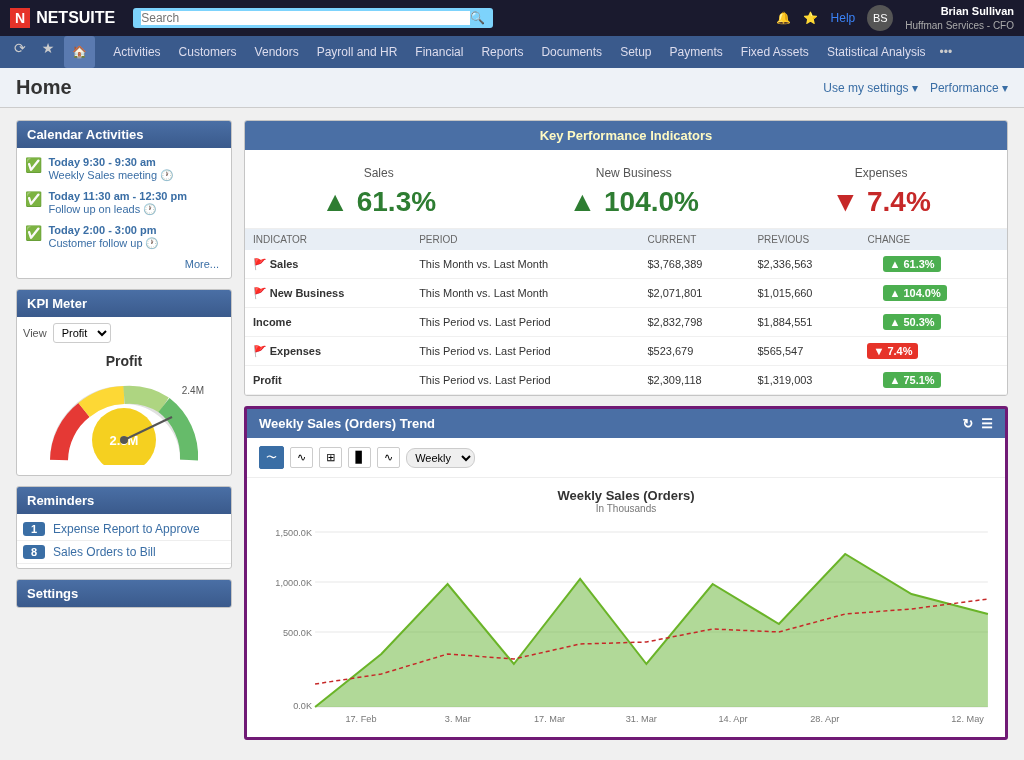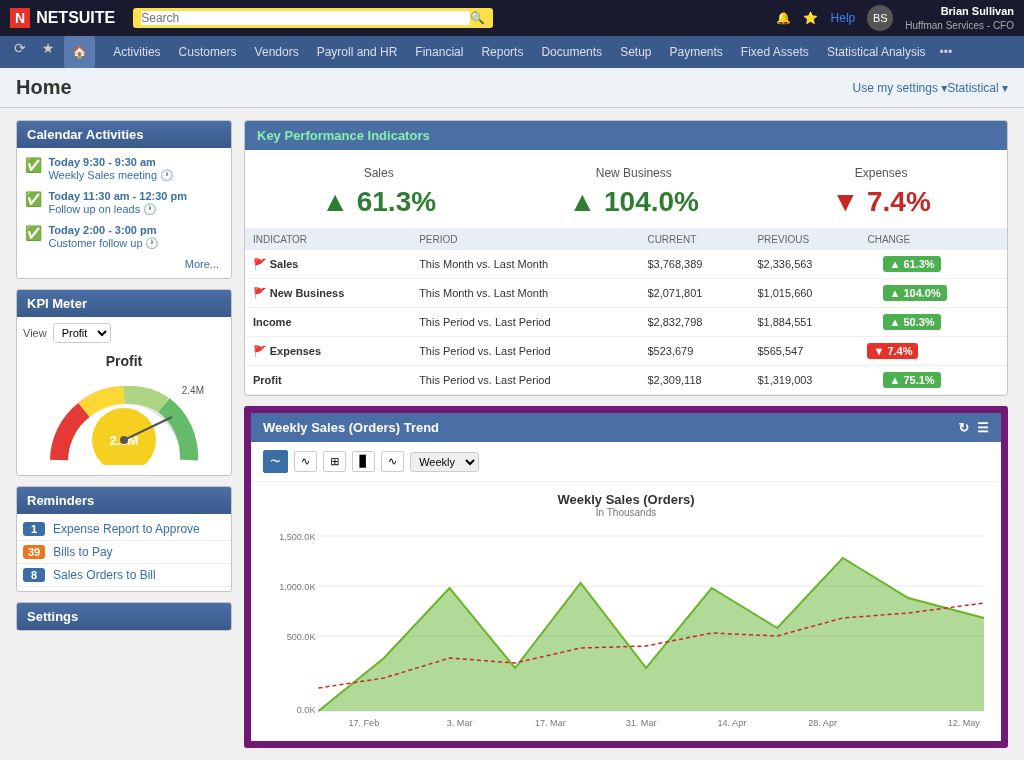--- a/index.html
+++ b/index.html
@@ -2,42 +2,42 @@
 <html><head>
   <meta charset="utf-8">
   <style>
     * { box-sizing: border-box; margin: 0; padding: 0; }
     body { font-family: Arial, sans-serif; font-size: 12px; background: #f0f0f0; color: #333; }
 
     
     #topbar { background: #1a1a2e; display: flex; align-items: center; height: 36px; padding: 0 10px; gap: 8px; }
     #topbar .logo { display: flex; align-items: center; gap: 6px; color: white; font-weight: bold; font-size: 16px; }
     #topbar .logo .n-box { background: #e63329; color: white; font-weight: bold; padding: 2px 5px; font-size: 14px; }
-    #topbar .search-bar { flex: 1; max-width: 360px; display: flex; align-items: center; background: #fde047; border-radius: 3px; padding: 3px 8px; margin-left: 10px; }
+    #topbar .search-bar { flex: 1; max-width: 360px; display: flex; align-items: center; background: #7dd3fc; border-radius: 3px; padding: 3px 8px; margin-left: 10px; }
     #topbar .search-bar input { border: none; outline: none; width: 100%; font-size: 12px; }
     #topbar .search-icon { color: #666; }
     #topbar .right-icons { margin-left: auto; display: flex; align-items: center; gap: 12px; color: #ccc; font-size: 12px; }
     #topbar .right-icons .help { color: #3b82f6; }
     #topbar .user-info { display: flex; flex-direction: column; align-items: flex-end; line-height: 1.3; }
     #topbar .user-info .name { color: white; font-weight: bold; font-size: 11px; }
     #topbar .user-info .role { color: #aaa; font-size: 10px; }
     #topbar .avatar { width: 26px; height: 26px; background: #555; border-radius: 50%; display: flex; align-items: center; justify-content: center; color: white; font-size: 11px; }
 
     
     #navbar { background: #3a5a8c; display: flex; align-items: center; height: 32px; padding: 0 8px; gap: 2px; }
     #navbar .nav-icons { display: flex; gap: 4px; margin-right: 8px; }
     #navbar .nav-icon { color: #ccc; cursor: pointer; padding: 4px 6px; border-radius: 3px; font-size: 14px; }
     #navbar .nav-item { color: #dde; font-size: 12px; padding: 0 8px; cursor: pointer; height: 32px; display: flex; align-items: center; white-space: nowrap; }
     #navbar .nav-item.home { background: #5a7ab0; }
     #navbar .more { color: #ccc; margin-left: 4px; cursor: pointer; }
 
     
     #page-header { background: #eef2f7; padding: 8px 16px; display: flex; align-items: center; justify-content: space-between; border-bottom: 1px solid #ccc; }
     #page-header h1 { font-size: 20px; font-weight: bold; color: #333; }
-    #page-header .header-actions { display: flex; gap: 0; margin-left: 48px; }
+    #page-header .header-actions { display: flex; gap: 12px; margin-left: 48px; }
     #page-header .header-actions a { color: #3a6ea5; font-size: 12px; text-decoration: none; }
 
     
     #main { display: flex; gap: 12px; padding: 12px 16px; }
 
     
     #left-col { width: 216px; flex-shrink: 0; display: flex; flex-direction: column; gap: 10px; }
 
     
     .panel { background: white; border: 1px solid #c5c5c5; border-radius: 3px; overflow: hidden; }
@@ -64,21 +64,21 @@
     .reminder-item { display: flex; align-items: center; gap: 8px; padding: 4px 6px; border-bottom: 1px solid #eee; }
     .reminder-badge { background: #3a6ea5; color: white; border-radius: 3px; padding: 1px 5px; font-size: 11px; font-weight: bold; min-width: 22px; text-align: center; }
     .reminder-badge.orange { background: #e87722; }
     .reminder-text { color: #3a6ea5; font-size: 12px; cursor: pointer; }
 
     
     #right-col { flex: 1; display: flex; flex-direction: column; gap: 10px; }
 
     
     .kpi-panel { background: white; border: 1px solid #c5c5c5; border-radius: 3px; overflow: hidden; }
-    .kpi-panel-header { background: #4a6fa5; color: #86efac; padding: 7px 12px; font-size: 13px; font-weight: bold; }
+    .kpi-panel-header { background: #4a6fa5; color: #fef9c3; padding: 7px 12px; font-size: 13px; font-weight: bold; text-align: center; }
     .kpi-summary { display: flex; justify-content: space-around; padding: 16px 10px 10px; border-bottom: 1px solid #eee; }
     .kpi-summary-item { text-align: center; }
     .kpi-summary-item .label { font-size: 12px; color: #555; margin-bottom: 6px; }
     .kpi-summary-item .value { font-size: 28px; font-weight: bold; }
     .kpi-summary-item .value.up { color: #2e7d32; }
     .kpi-summary-item .value.down { color: #c62828; }
     .arrow-up::before { content: '▲'; }
     .arrow-down::before { content: '▼'; }
 
     
@@ -86,27 +86,27 @@
     .kpi-table thead tr { background: #e8eef5; }
     .kpi-table th { padding: 5px 8px; text-align: left; color: #666; font-weight: normal; text-transform: uppercase; font-size: 10px; }
     .kpi-table td { padding: 6px 8px; border-bottom: 1px solid #f0f0f0; }
     .kpi-table .indicator-name { font-weight: bold; color: #333; }
     .kpi-table .indicator-name .flag { color: #e63329; margin-right: 3px; }
     .change-badge { display: inline-flex; align-items: center; gap: 2px; padding: 2px 6px; border-radius: 3px; font-size: 11px; font-weight: bold; color: white; }
     .change-badge.up { background: #4caf50; margin-left: 16px; }
     .change-badge.down { background: #e63329; }
 
     
-    .weekly-panel { background: white; border: 7px solid #701a75; border-radius: 3px; overflow: hidden; }
+    .weekly-panel { background: white; border: 3px solid #701a75; border-radius: 3px; overflow: hidden; }
     .weekly-panel-header { background: #4a6fa5; color: white; padding: 7px 12px; font-size: 13px; font-weight: bold; display: flex; align-items: center; justify-content: space-between; }
     .weekly-panel-header .header-controls { display: flex; gap: 8px; align-items: center; }
     .chart-toolbar { display: flex; align-items: center; gap: 6px; padding: 8px 12px; border-bottom: 1px solid #eee; }
     .chart-type-btn { padding: 3px 6px; border: 1px solid #ccc; background: white; cursor: pointer; font-size: 11px; border-radius: 2px; }
     .chart-type-btn.active { background: #3a6ea5; color: white; border-color: #3a6ea5; }
-    .weekly-select { font-size: 11px; border: 1px solid #ccc; border-radius: 3px; padding: 2px 4px; }
+    .weekly-select { font-size: 11px; border: 1px solid #ccc; border-radius: 9px; padding: 2px 4px; }
     .chart-area { padding: 10px 12px; }
     .chart-title { text-align: center; font-size: 13px; font-weight: bold; color: #333; }
     .chart-subtitle { text-align: center; font-size: 10px; color: #777; margin-bottom: 10px; }
 
     
     .settings-header { background: linear-gradient(to bottom, #4a6fa5, #3a5a8c); color: white; padding: 6px 10px; font-size: 13px; font-weight: bold; }
   </style>
 </head>
 <body>
 
@@ -148,21 +148,21 @@
   <span class="nav-item">Payments</span>
   <span class="nav-item">Fixed Assets</span>
   <span class="nav-item">Statistical Analysis</span>
   <span class="more">•••</span>
 </div>
 
 <div id="page-header">
   <h1>Home</h1>
   <div class="header-actions">
     <a href="#">Use my settings ▾</a>
-    <a href="#">Statistical ▾</a>
+    <a href="#">Performance ▾</a>
   </div>
 </div>
 
 <div id="main">
 
   <div id="left-col">
 
     <div class="panel">
       <div class="panel-header">Calendar Activities</div>
       <div class="panel-body">
@@ -226,24 +226,20 @@
         </div>
       </div>
     </div>
 
     <div class="panel">
       <div class="panel-header">Reminders</div>
       <div class="panel-body" style="padding: 4px 0;">
         <div class="reminder-item">
           <span class="reminder-badge">1</span>
           <span class="reminder-text">Expense Report to Approve</span>
-        </div>
-        <div class="reminder-item">
-          <span class="reminder-badge orange">39</span>
-          <span class="reminder-text">Bills to Pay</span>
         </div>
         <div class="reminder-item">
           <span class="reminder-badge">8</span>
           <span class="reminder-text">Sales Orders to Bill</span>
         </div>
       </div>
     </div>
 
     <div class="panel">
       <div class="settings-header">Settings</div>

